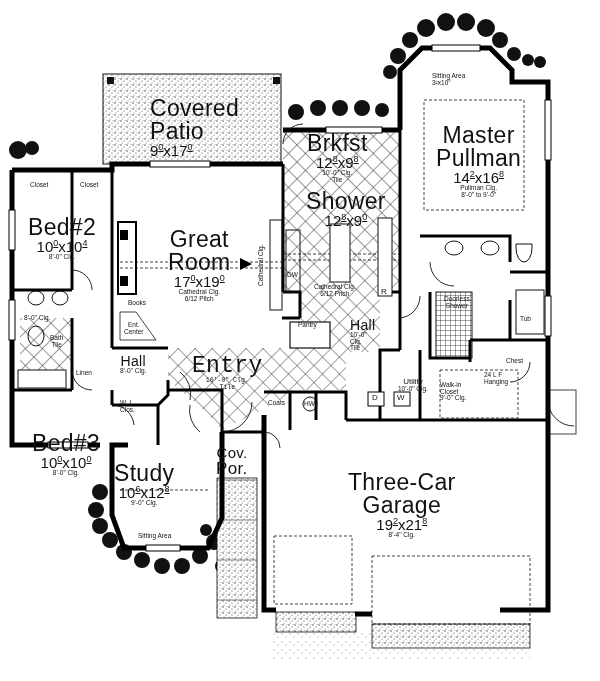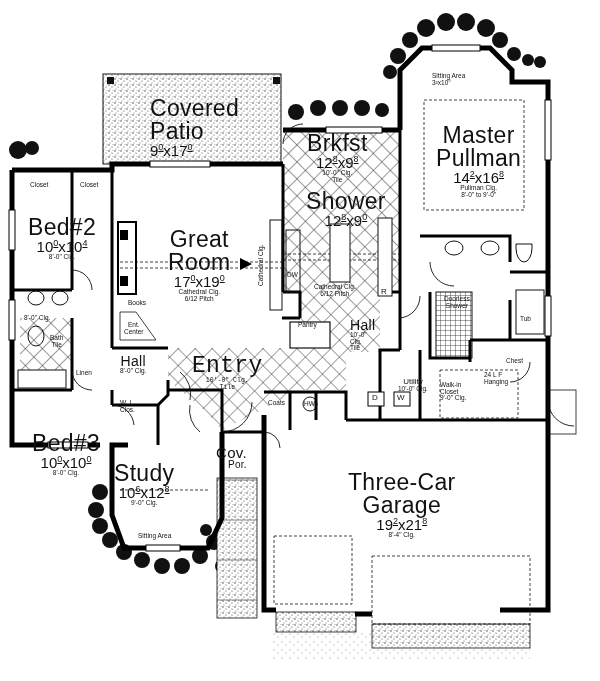--- a/index.html
+++ b/index.html
@@ -273,21 +273,21 @@
 
 <div class="lbl" style="left:114px;top:455px;margin-top:7px;">
   <div class="name">Study</div>
   <div class="dim"><span>10</span><sup>6</sup>x<span>12</span><sup>8</sup></div>
   <div class="tiny">9'-0" Clg.</div>
 </div>
 <div class="lbl tiny" style="left:138px;top:533px;">Sitting Area</div>
 
 <div class="lbl" style="left:216px;top:445px;text-align:right;">
   <div class="name" style="font-size:15px;">Cov.</div>
-  <div class="name" style="font-size:10px;">Por.</div>
+  <div class="name" style="font-size:17px;">Por.</div>
 </div>
 
 <div class="lbl" style="left:348px;top:465px;margin-top:6px;">
   <div class="name">Three-Car</div>
   <div class="name">Garage</div>
   <div class="dim"><span>19</span><sup>2</sup>x<span>21</span><sup>8</sup></div>
   <div class="tiny">8'-4" Clg.</div>
 </div>
 
 <div class="lbl" style="left:372px;top:378px;margin-left:26px;">

